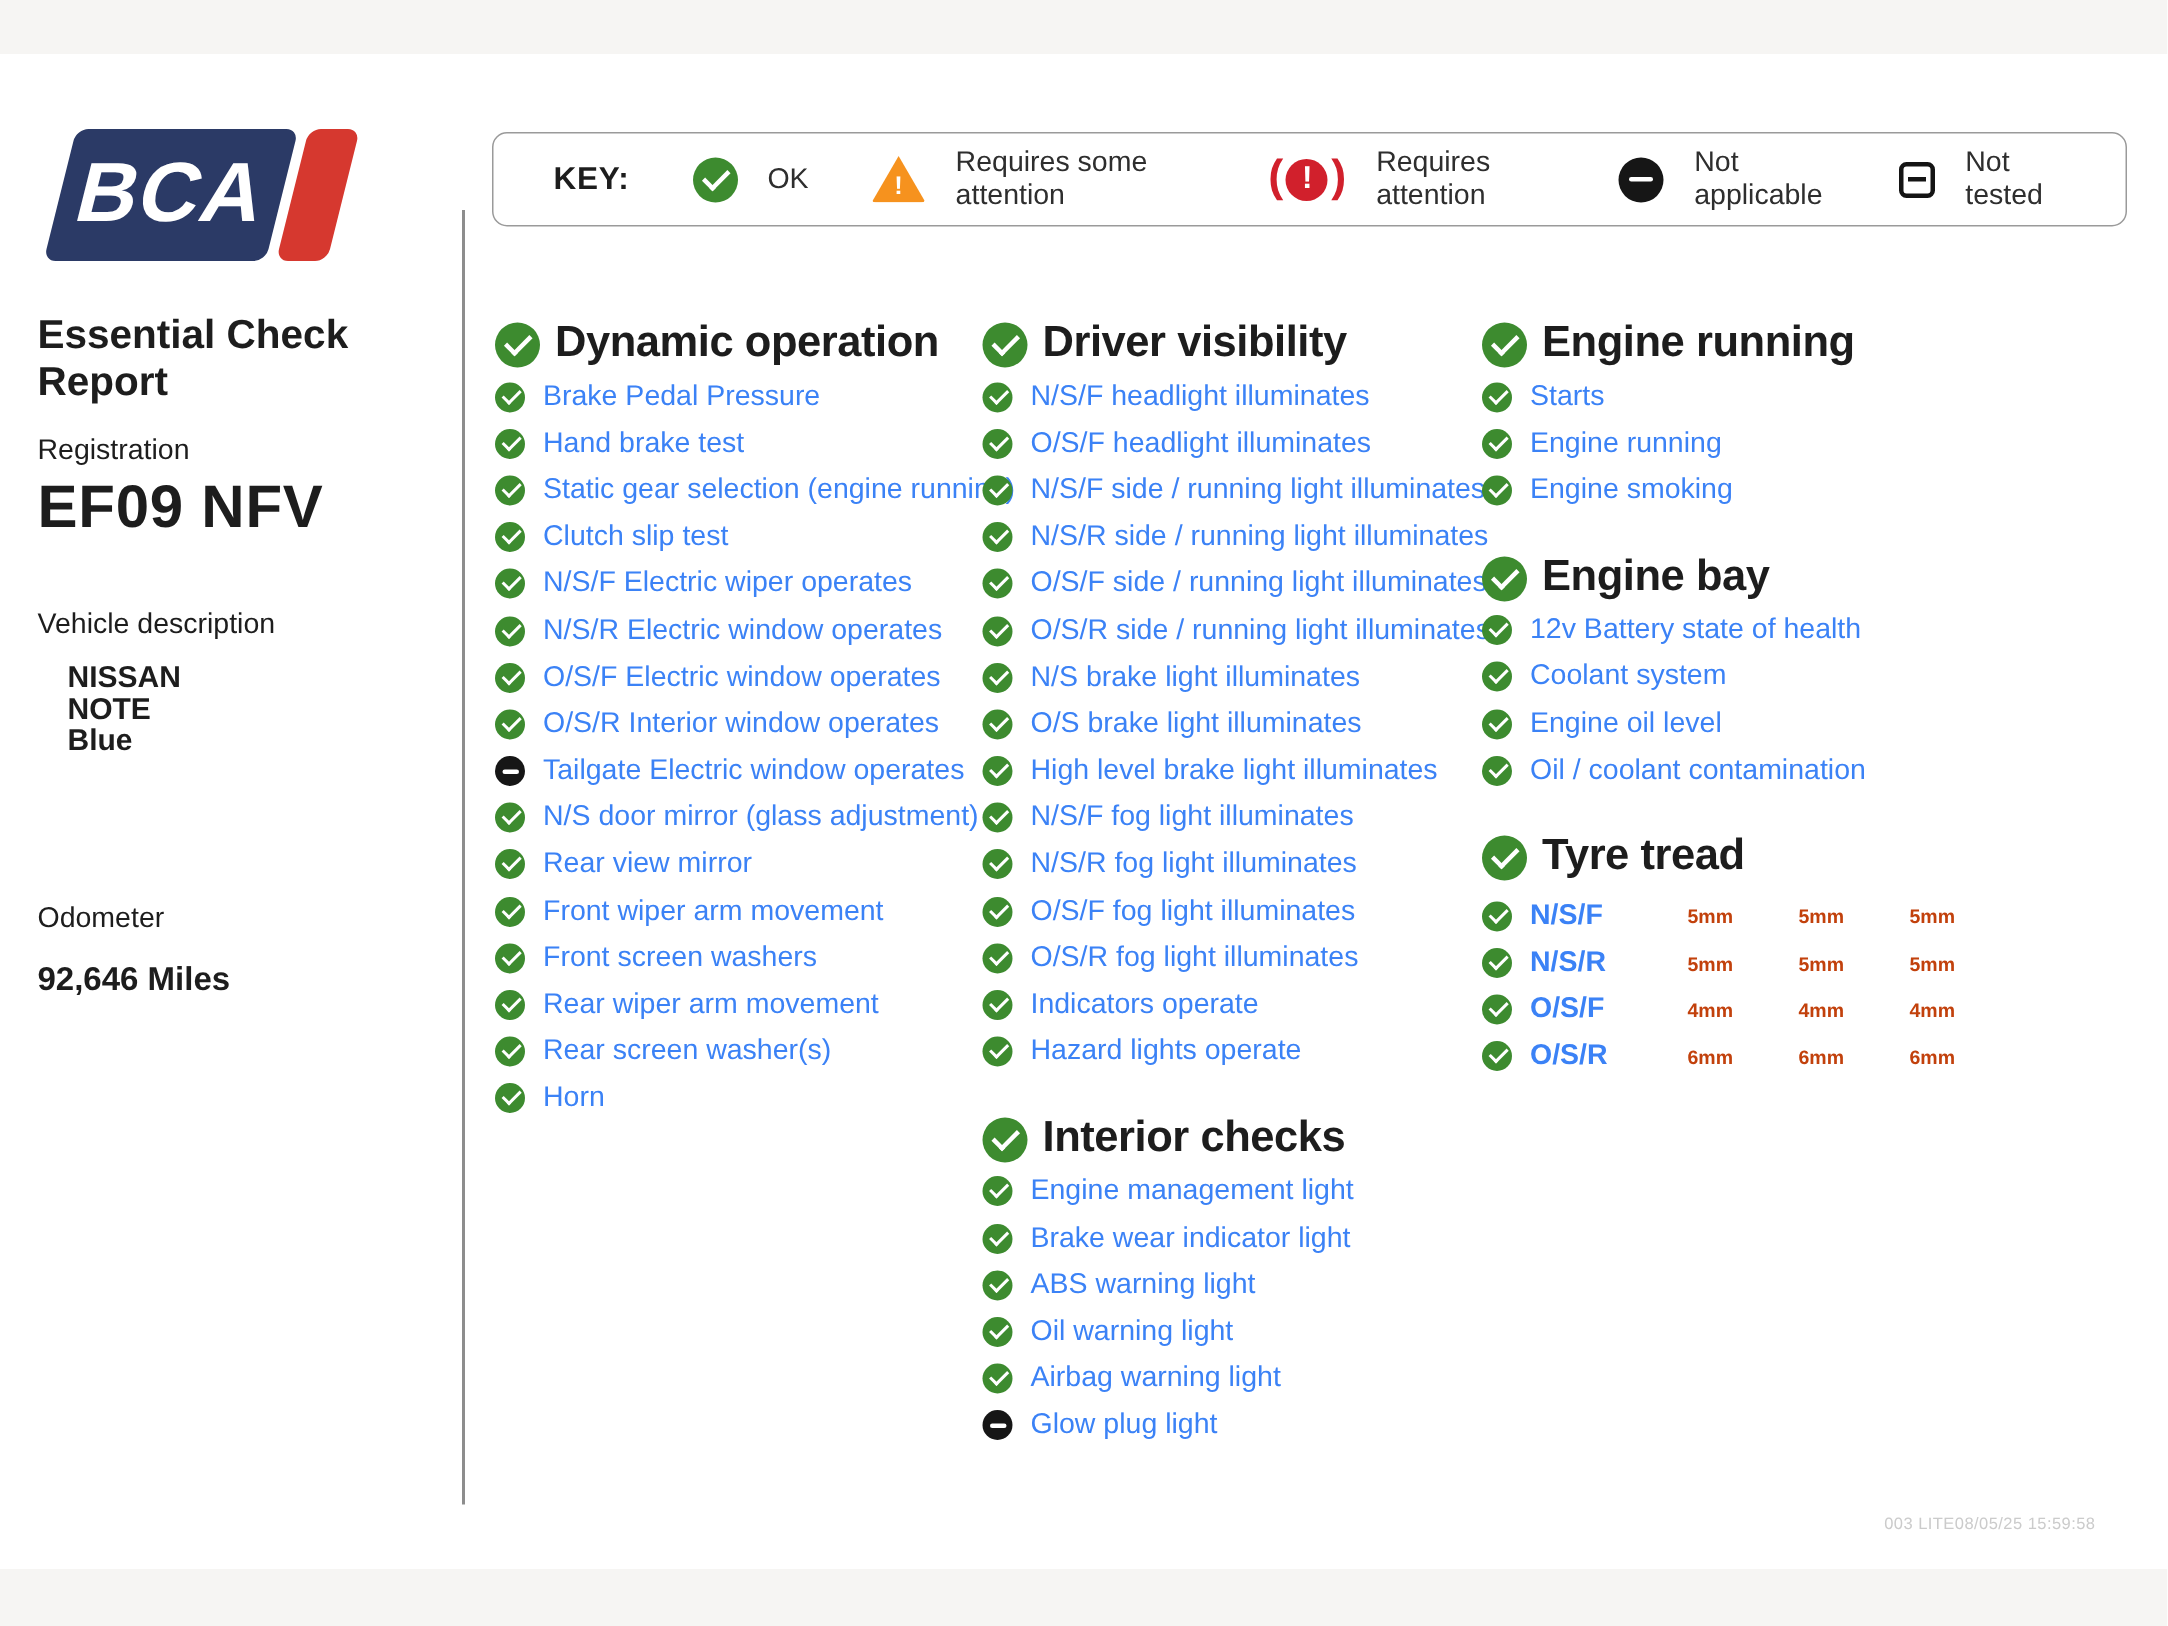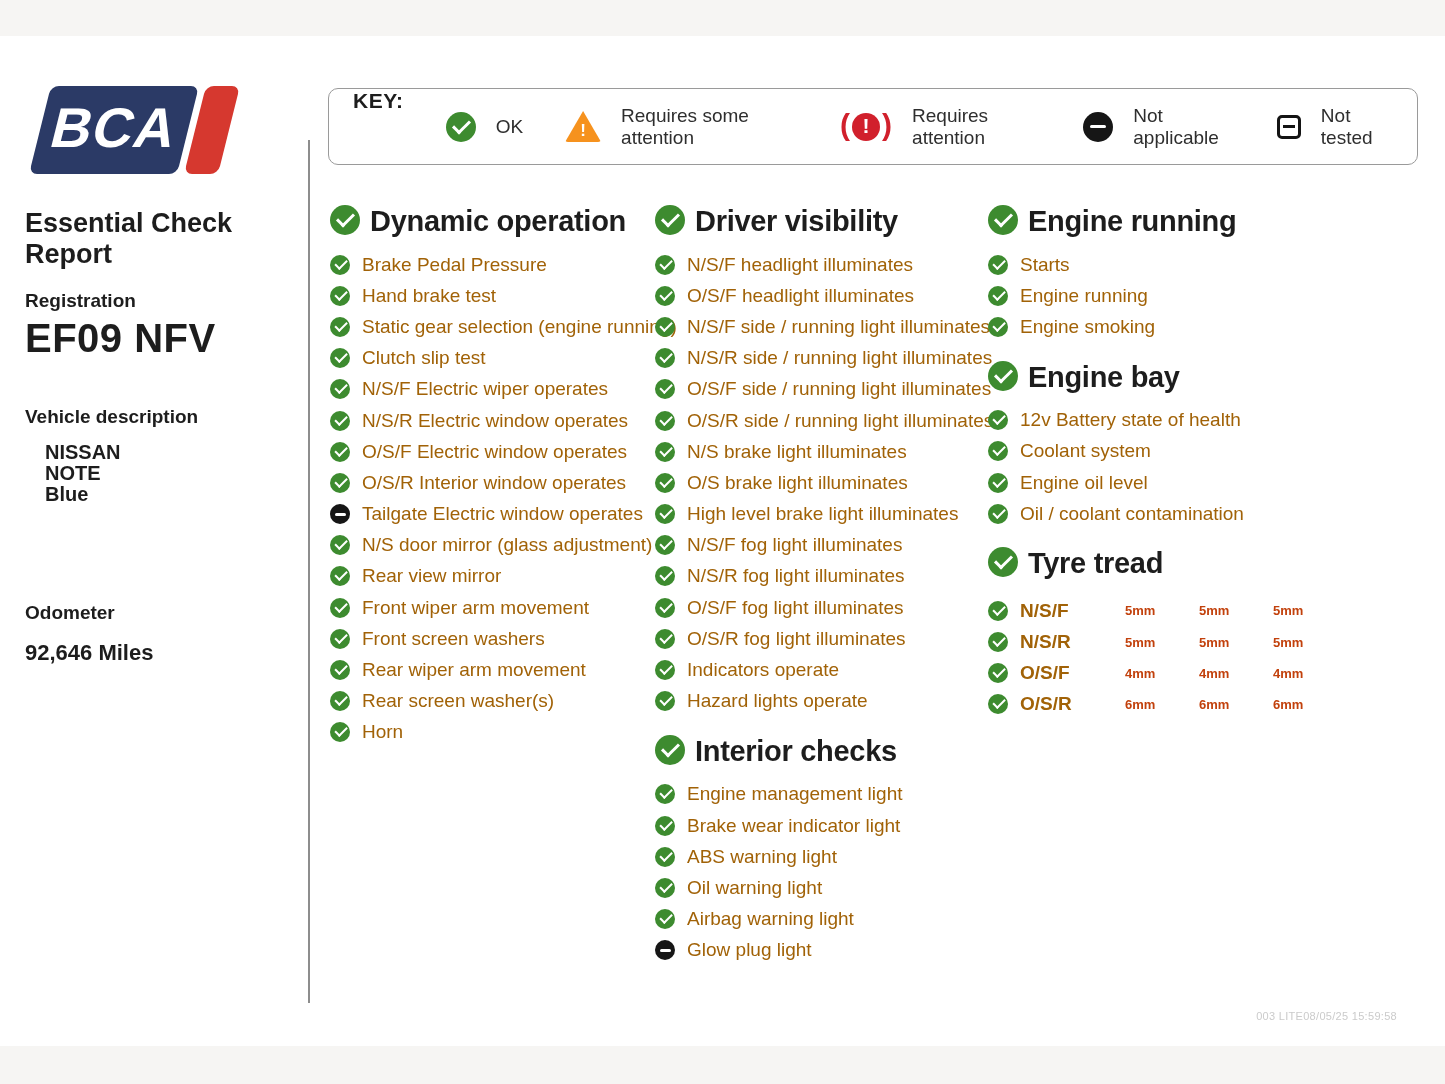--- a/index.html
+++ b/index.html
@@ -18,23 +18,23 @@
     transform:skewX(-14deg);display:flex;align-items:center;justify-content:center;
   }
   .logo-navy span{
     color:#ffffff;font-weight:bold;font-size:56px;letter-spacing:1px;line-height:1;
     padding-bottom:4px;
   }
   .logo-red{width:34px;height:88px;background:#d6382f;border-radius:8px;transform:skewX(-14deg);}
 
   
   .key-box{
-    position:absolute;left:328px;top:88px;width:1090px;height:77px;
+    position:absolute;left:328px;top:88px;width:1090px;height:63px;
     border:1.5px solid #9a9a9a;border-radius:10px;box-sizing:border-box;
-    display:flex;padding:0 24px;gap:42px;background:#fff;
+    display:flex;align-items:center;padding:0 40px;gap:42px;background:#fff;
   }
   .key-label{font-weight:bold;font-size:21px;letter-spacing:.5px;}
   .key-item{display:flex;align-items:center;gap:20px;}
   .key-item .txt{font-size:19px;color:#2e2e2e;}
 
   
   .st{display:inline-block;position:relative;flex:0 0 auto;}
   .st.sm{width:20px;height:20px;border-radius:50%;}
   .st.lg{width:30px;height:30px;border-radius:50%;}
   .st-ok{background:#3d8b2f;}
@@ -82,40 +82,40 @@
     position:relative;box-sizing:border-box;flex:0 0 auto;
   }
   .ic-nt::after{
     content:'';position:absolute;left:3px;right:3px;top:50%;height:3.5px;
     margin-top:-1.75px;background:#141414;
   }
 
   
   .sidebar{position:absolute;left:25px;top:208px;width:255px;}
   .report-title{font-size:27px;font-weight:bold;line-height:31px;margin:0;}
-  .sub-label{font-size:19px;font-weight:bold;margin-top:20px;}
+  .sub-label{font-size:19px;font-weight:normal;margin-top:20px;}
   .reg-value{font-size:40px;font-weight:bold;margin-top:4px;letter-spacing:.5px;}
   .veh-label{margin-top:45px;}
   .veh-lines{margin-top:14px;font-size:20px;font-weight:bold;line-height:21px;margin-left:20px;}
   .odo-label{margin-top:97px;}
   .odo-value{font-size:22px;font-weight:bold;margin-top:16px;}
 
   .divider{position:absolute;left:308px;top:140px;width:1.5px;height:863px;background:#8d8d8d;}
 
   
   .col{position:absolute;top:205px;}
   .col1{left:330px;width:322px;}
   .col2{left:655px;width:332px;}
   .col3{left:988px;width:330px;}
   .section + .section{margin-top:18px;}
-  .sec-head{display:flex;align-items:flex-start;gap:10px;height:40px;margin-bottom:4px;}
+  .sec-head{display:flex;align-items:flex-end;gap:10px;height:40px;margin-bottom:4px;}
   .sec-title{font-size:29px;font-weight:bold;margin:0;white-space:nowrap;letter-spacing:-.3px;}
   .check-list{list-style:none;margin:0;padding:0;}
   .check-row{display:flex;align-items:center;height:31.2px;gap:12px;}
-  .check-label{font-size:19px;color:#a16207;white-space:nowrap;}
+  .check-label{font-size:19px;color:#3b82f6;white-space:nowrap;}
   .tread-list{margin-top:8px;font-weight:bold;}
   .tread-label{width:93px;flex:0 0 auto;}
   .tread-val{width:62px;flex:0 0 auto;font-size:13px;color:#c2410c;}
 
   .footer-stamp{
     position:absolute;right:48px;top:1010px;font-size:11px;color:#cbcbcb;letter-spacing:.3px;
   }
 </style>
 </head>
 <body>

